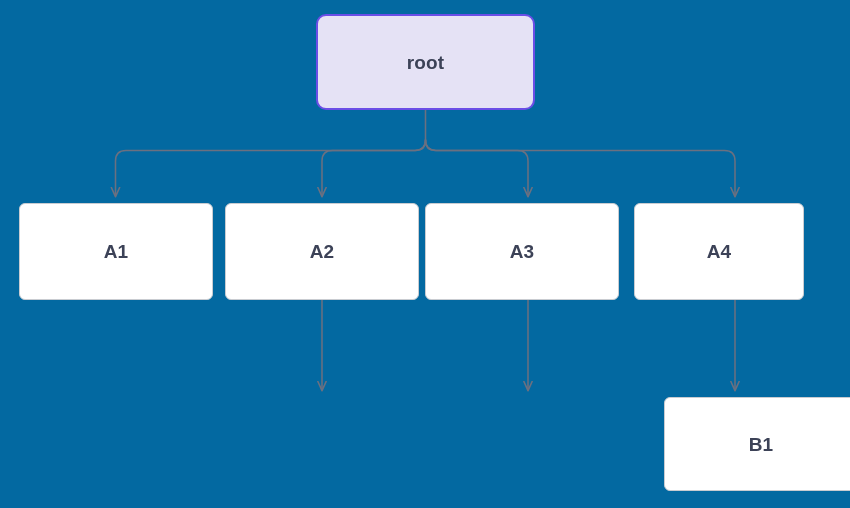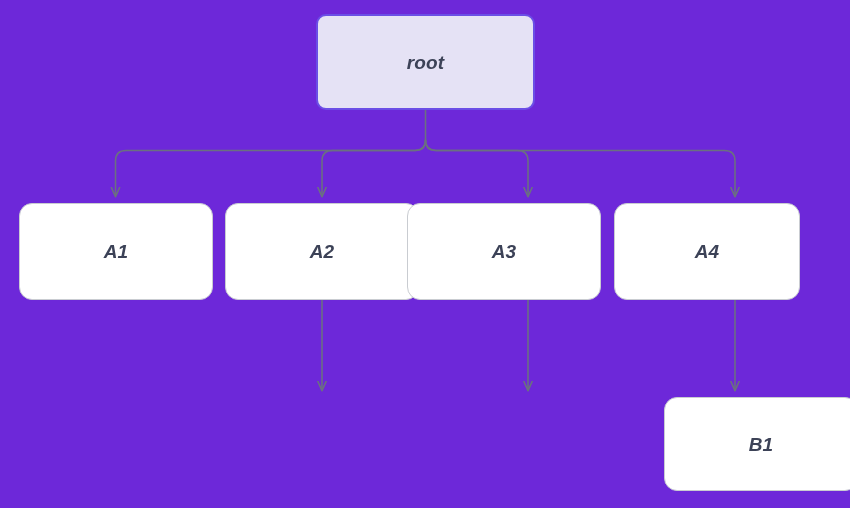--- a/index.html
+++ b/index.html
@@ -10,38 +10,37 @@
     width: 850px;
     height: 508px;
     background: #f9f9f9;
     font-family: "Liberation Sans", sans-serif;
     overflow: hidden;
   }
   #canvas {
     position: relative;
     width: 850px;
     height: 508px;
-    background: #6d28d9;
-    font-style: italic;
+    background: #0369a1;
   }
   #edge-layer {
     position: absolute;
     left: 0;
     top: 0;
     width: 850px;
     height: 508px;
     pointer-events: none;
   }
   .node {
     position: absolute;
     box-sizing: border-box;
     display: flex;
     align-items: center;
     justify-content: center;
-    border-radius: 13px;
+    border-radius: 6px;
     background: #ffffff;
     border: 1.3px solid #c9ccd1;
     color: #3c4257;
     font-size: 19px;
     font-weight: bold;
     letter-spacing: 0.2px;
   }
   .node.root {
     background: #e5e2f5;
     border: 2.2px solid #6b4ee6;
@@ -89,25 +88,25 @@
   </div>
 
   <div class="node" style="left:19px; top:203px; width:194px; height:97px;">
     <span class="node-label">A1</span>
   </div>
 
   <div class="node" style="left:225px; top:203px; width:194px; height:97px;">
     <span class="node-label">A2</span>
   </div>
 
-  <div class="node" style="left:407px; top:203px; width:194px; height:97px;">
+  <div class="node" style="left:425px; top:203px; width:194px; height:97px;">
     <span class="node-label">A3</span>
   </div>
 
-  <div class="node" style="left:614px; top:203px; width:186px; height:97px;">
+  <div class="node" style="left:634px; top:203px; width:170px; height:97px;">
     <span class="node-label">A4</span>
   </div>
 
 
 
   <div class="node" style="left:638px; top:397px; width:194px; height:94px;margin-left:26px;">
     <span class="node-label">B1</span>
   </div>
 
 </div>

